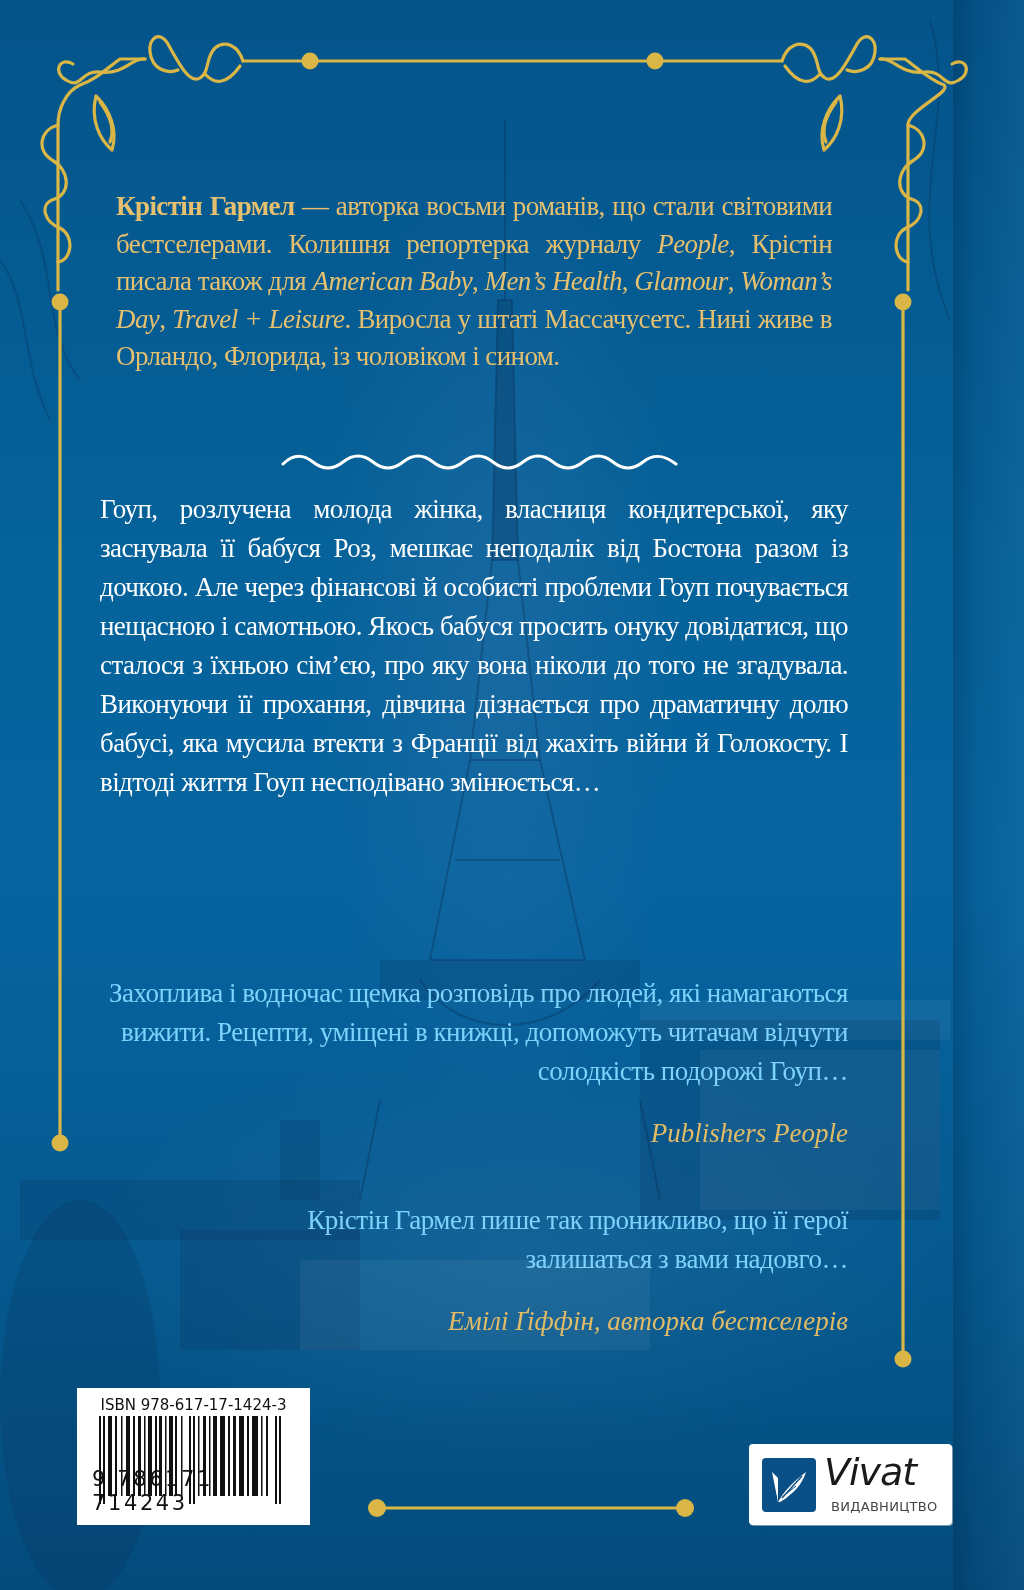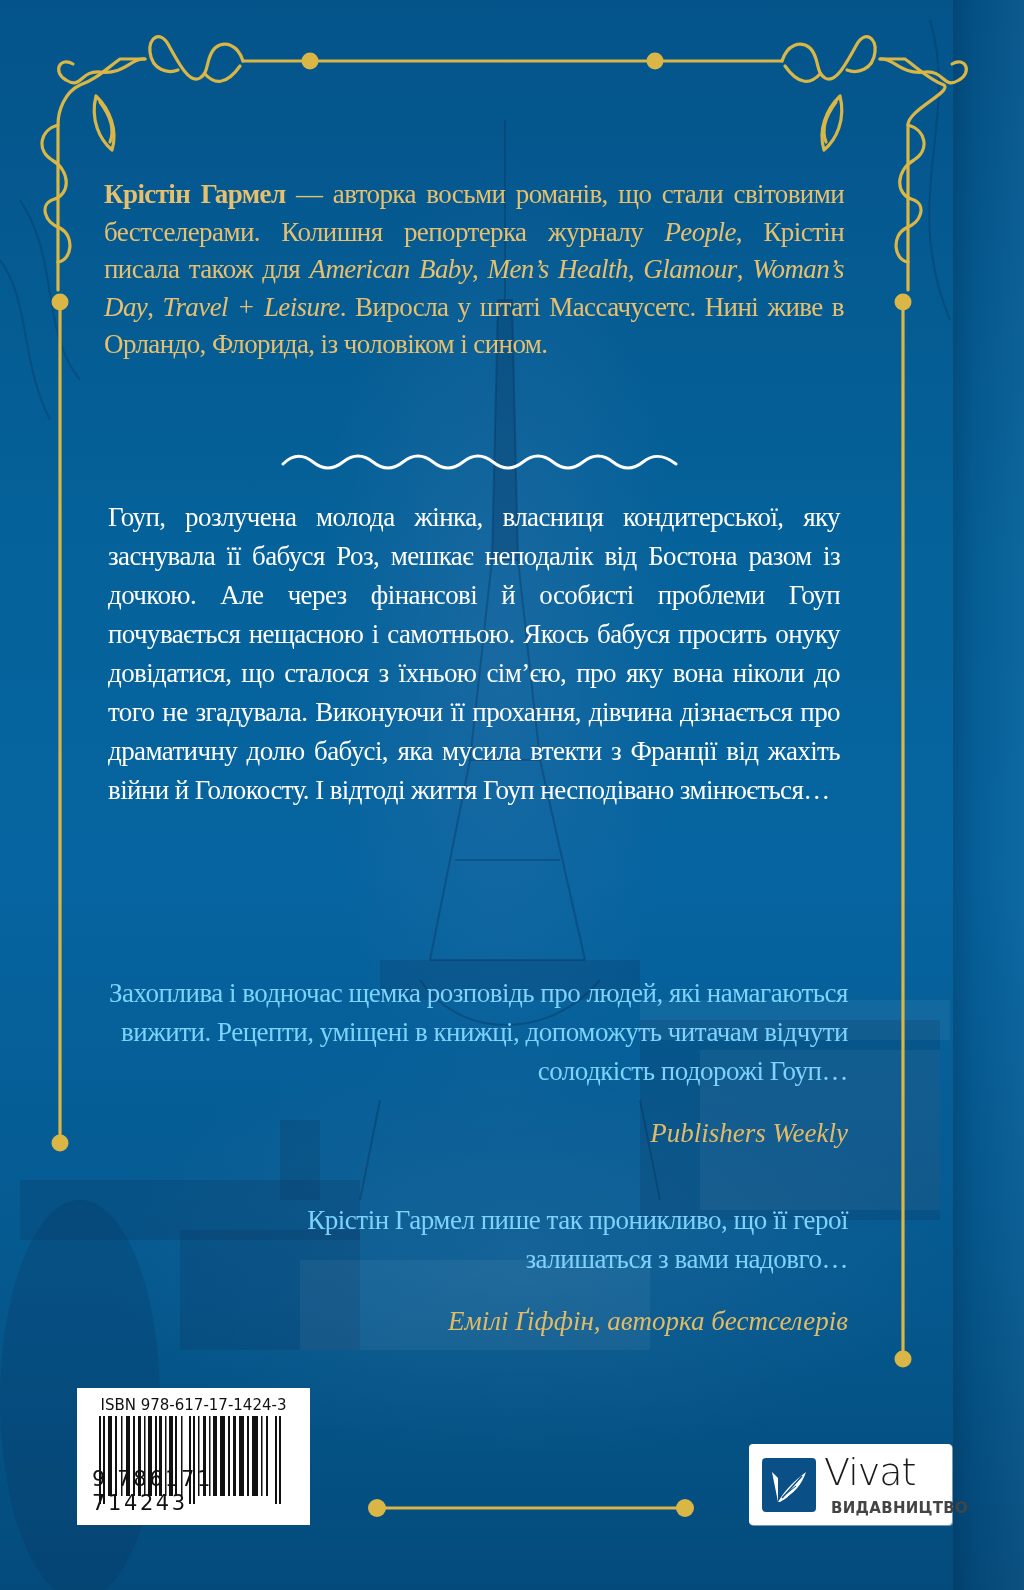--- a/index.html
+++ b/index.html
@@ -25,31 +25,31 @@
   .frame { position: absolute; left: 0; top: 0; width: 1024px; height: 1590px; pointer-events: none; }
 
   .bio {
     position: absolute; left: 100px; top: 172px; width: 748px;
     color: #e6c06e; font-size: 27px; line-height: 37.5px;
     text-align: justify; letter-spacing: -0.6px;
     font-family: "Liberation Serif", serif;
   }
   .bio b { font-weight: bold; }
   .bio i { font-style: italic; }
-  .bio p { margin: 4px; }
+  .bio p { margin: 16px; }
 
   .wave { position: absolute; left: 280px; top: 450px; }
 
   .synopsis {
     position: absolute; left: 100px; top: 490px; width: 748px;
     color: #ffffff; font-size: 27px; line-height: 39px;
     text-align: justify; letter-spacing: -0.6px;
     font-family: "Liberation Serif", serif;
   }
-  .synopsis p { margin: 8px; }
+  .synopsis p { margin: 0; }
 
   .quote {
     position: absolute; right: 176px;
     color: #7dd3fc; font-size: 27px; line-height: 39px;
     text-align: right; letter-spacing: -0.5px;
     font-family: "Liberation Serif", serif;
   }
   .quote p { margin: 0; }
   .quote1 { top: 974px; width: 760px; }
   .quote2 { top: 1201px; width: 600px; }
@@ -79,25 +79,25 @@
     position: absolute; left: 749px; top: 1444px; width: 203px; height: 81px;
     background: #ffffff; border-radius: 4px;
     box-shadow: 1px 1px 0 rgba(200,200,200,0.6);
   }
   .logo-mark {
     position: absolute; left: 13px; top: 14px; width: 54px; height: 54px;
     background: #0a4f86; border-radius: 4px;
   }
   .logo-name {
     position: absolute; left: 75px; top: 6px; font-family: "DejaVu Sans", sans-serif;
-    font-size: 38px; color: #1a1a1a; letter-spacing: -1px; font-weight: 300;
+    font-size: 38px; color: #1a1a1a; letter-spacing: -1px; font-weight: 300; font-style: italic;
   }
   .logo-sub {
     position: absolute; left: 82px; top: 55px; font-family: "DejaVu Sans", sans-serif;
-    font-size: 15px; color: #444; font-weight: bold; letter-spacing: 0.3px;
+    font-size: 13px; color: #444; font-weight: normal; letter-spacing: 0.3px;
   }
 </style>
 </head>
 <body>
 
 <div class="cover"></div>
 
 <svg class="tower" viewBox="0 0 1024 1590">
   <g fill="none" stroke="rgba(10,45,85,0.35)" stroke-width="2">
     <path d="M505 120 L505 300"></path>
@@ -178,21 +178,21 @@
   <path d="M3 14 C 13 4, 23 4, 33 12 S 53 20, 63 12 S 83 4, 93 12 S 113 20, 123 12 S 143 4, 153 12 S 173 20, 183 12 S 203 4, 213 12 S 233 20, 243 12 S 263 4, 273 12 S 293 20, 303 12 S 323 4, 333 12 S 353 20, 363 12 S 383 4, 396 14" fill="none" stroke="#ffffff" stroke-width="3" stroke-linecap="round"></path>
 </svg>
 
 <div class="synopsis">
   <p>Гоуп, розлучена молода жінка, власниця кондитерської, яку заснувала її бабуся Роз, мешкає неподалік від Бостона разом із дочкою. Але через фінансові й особисті проблеми Гоуп почувається нещасною і самотньою. Якось бабуся просить онуку довідатися, що сталося з їхньою сім’єю, про яку вона ніколи до того не згадувала. Виконуючи її прохання, дівчина дізнається про драматичну долю бабусі, яка мусила втекти з Франції від жахіть війни й Голокосту. І відтоді життя Гоуп несподівано змінюється…</p>
 </div>
 
 <div class="quote quote1">
   <p>Захоплива і водночас щемка розповідь про людей, які намагаються вижити. Рецепти, уміщені в книжці, допоможуть читачам відчути солодкість подорожі Гоуп…</p>
 </div>
-<div class="attr attr1">Publishers Weekly</div>
+<div class="attr attr1">Publishers People</div>
 
 <div class="quote quote2">
   <p>Крістін Гармел пише так проникливо, що її герої залишаться з вами надовго…</p>
 </div>
 <div class="attr attr2">Емілі Ґіффін, авторка бестселерів</div>
 
 <div class="isbn-box">
   <div class="isbn-text">ISBN 978-617-17-1424-3</div>
   <svg class="barcode" width="204" height="96" viewBox="0 0 204 96">
     <g fill="#111">

